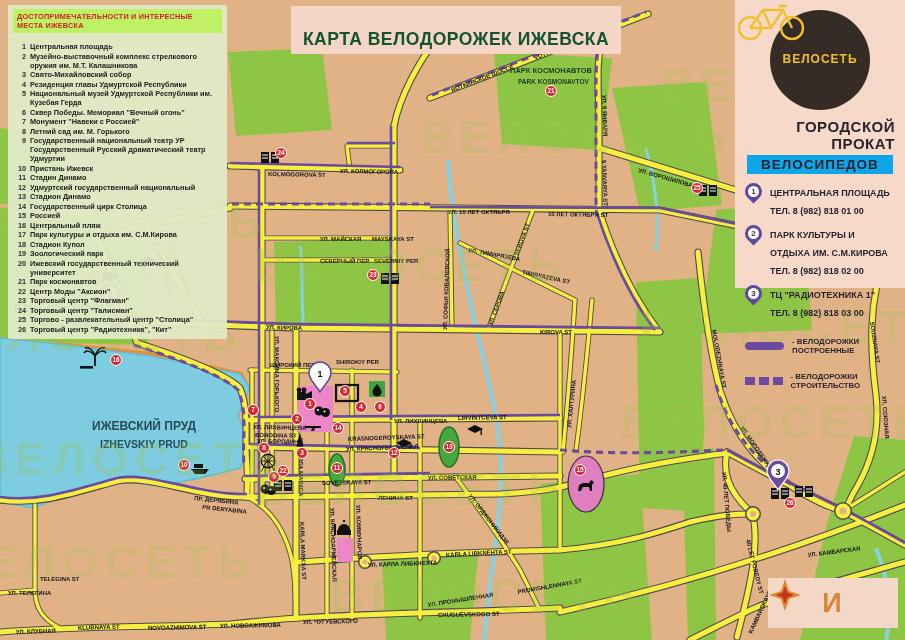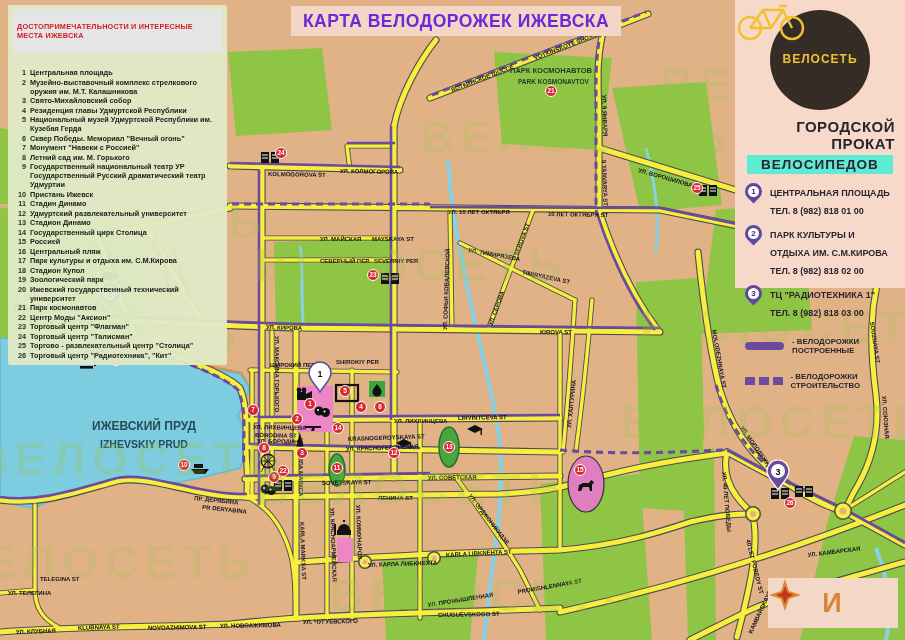--- a/index.html
+++ b/index.html
@@ -22,41 +22,41 @@
   .poi circle{fill:#d7282f;stroke:#fff;stroke-width:1}
   .poi text{font:bold 6.5px "Liberation Sans",sans-serif;fill:#fff;text-anchor:middle}
   .bigpin text{font:bold 9px "Liberation Sans",sans-serif;fill:#111;text-anchor:middle}
 
   
   .wm{position:absolute;font:bold 46px "Liberation Sans",sans-serif;letter-spacing:7px;
       color:rgba(158,194,74,.24);white-space:nowrap;pointer-events:none;z-index:3}
 
   
   .title-band{position:absolute;left:291px;top:6px;width:330px;z-index:6;
-      background:#f3d6c6;padding:5px 0 4px;text-align:center;
-      font:bold 17.5px "Liberation Sans",sans-serif;color:#6d28d9;letter-spacing:.5px}
+      background:#f3d6c6;padding:23px 0 4px;text-align:center;
+      font:bold 17.5px "Liberation Sans",sans-serif;color:#14532d;letter-spacing:.5px}
 
   
   .attr{position:absolute;left:8px;top:5px;width:219px;z-index:6;
         background:rgba(224,234,198,.95);border-radius:2px;padding:4px 5px 5px;box-sizing:border-box}
-  .attr-header{background:#e5e5e5;color:#cf2127;font:bold 7.3px "Liberation Sans",sans-serif;
-        padding:13px 4px;margin-bottom:15px;letter-spacing:.2px}
+  .attr-header{background:#bef264;color:#cf2127;font:bold 7.3px "Liberation Sans",sans-serif;
+        padding:3px 4px;margin-bottom:9px;letter-spacing:.2px}
   .attr-row{display:flex;line-height:1.14;margin-bottom:.5px}
   .attr-num{width:13px;min-width:13px;text-align:right;padding-right:4px;
         font:bold 7.3px "Liberation Sans",sans-serif;color:#2e2e2e}
   .attr-text{font:7.3px "Liberation Sans",sans-serif;color:#222;font-weight:bold}
 
   
   .panel{position:absolute;left:735px;top:0;width:170px;height:288px;z-index:6;
         background:#f6d9c8;box-sizing:border-box;padding:8px 10px}
   .logo-circle{width:100px;height:100px;border-radius:50%;background:#352d25;
         margin:2px auto 8px;display:flex;flex-direction:column;align-items:center;justify-content:center}
   .logo-name{font:bold 12px "Liberation Sans",sans-serif;color:#f0c030;letter-spacing:1px;margin-top:-2px}
   .tagline1{text-align:right;font:bold 15px "Liberation Sans",sans-serif;color:#2b2430;letter-spacing:.5px}
-  .tagline2{margin:3px 2px 8px;background:#5eead4;text-align:center;padding:2px 0;
+  .tagline2{margin:3px 2px 8px;background:#0ea5e9;text-align:center;padding:2px 0;
         font:bold 13.5px "Liberation Sans",sans-serif;color:#2b2430;letter-spacing:1px}
   .rp-row{display:flex;margin-bottom:6px}
   .rp-pin{width:17px;height:17px;min-width:17px;margin:1px 8px 0 0;background:#5d4a9e;
         border-radius:50% 50% 50% 0;transform:rotate(-45deg);
         display:flex;align-items:center;justify-content:center}
   .rp-pin i{width:11px;height:11px;border-radius:50%;background:#fff;transform:rotate(45deg);
         font:bold 8px "Liberation Sans",sans-serif;color:#3c2f6b;font-style:normal;
         display:flex;align-items:center;justify-content:center}
   .rp-name{font:bold 9px "Liberation Sans",sans-serif;color:#2b2430;line-height:1.15}
   .rp-phone{font:bold 9px "Liberation Sans",sans-serif;color:#2b2430;margin-top:5px}
@@ -621,21 +621,21 @@
           <span class="attr-text">Пристань Ижевск</span>
         </div>
 
         <div class="attr-row">
           <span class="attr-num">11</span>
           <span class="attr-text">Стадин Динамо</span>
         </div>
 
         <div class="attr-row">
           <span class="attr-num">12</span>
-          <span class="attr-text">Удмуртский развлекательный университет</span>
+          <span class="attr-text">Удмуртский государственный национальный</span>
         </div>
 
         <div class="attr-row">
           <span class="attr-num">13</span>
           <span class="attr-text">Стадион Динамо</span>
         </div>
 
         <div class="attr-row">
           <span class="attr-num">14</span>
           <span class="attr-text">Государственный цирк Столица</span>

